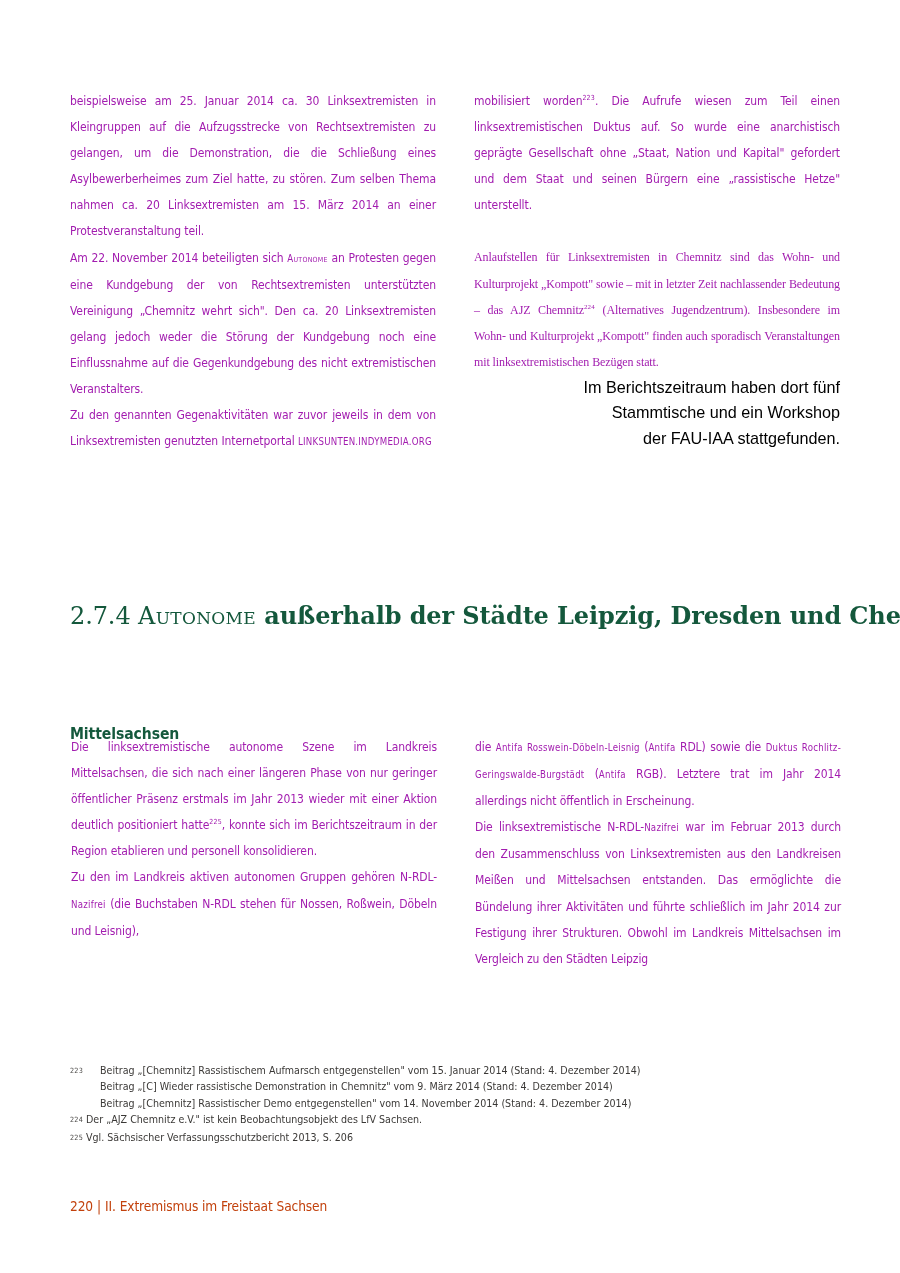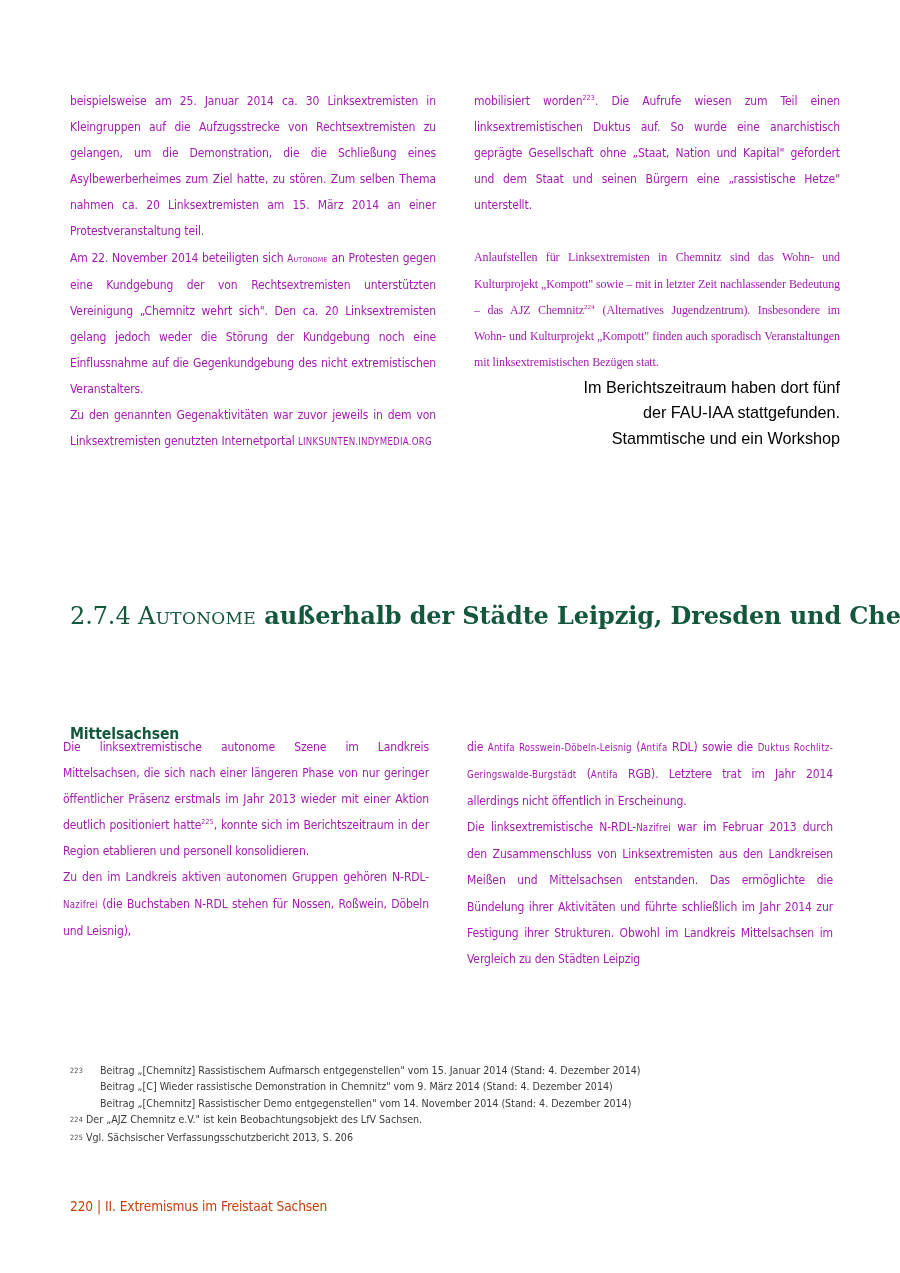--- a/index.html
+++ b/index.html
@@ -116,21 +116,21 @@
     font-size: 15.6px;
     font-weight: 700;
     color: #14583c;
     letter-spacing: -0.1px;
     margin-top: 44px;
   }
 
   
   .columns-lower {
     position: absolute;
-    left: 63px;
+    left: 71px;
     top: 734px;
     width: 770px;
     display: flex;
     gap: 38px;
   }
 
   
   .footnotes {
     position: absolute;
     left: 70px;
@@ -188,22 +188,22 @@
       <p class="body-p"><span>Zu den genannten Gegenaktivitäten war zuvor jeweils in dem von Linksextremisten genutzten Internetportal </span><span class="sc-fake">LINKSUNTEN.INDYMEDIA.ORG</span></p>
     </div>
 
     <div class="col">
       <p class="body-p"><span>mobilisiert worden</span><sup class="fn">223</sup><span>. Die Aufrufe wiesen zum Teil einen linksextremistischen Duktus auf. So wurde eine anarchistisch geprägte Gesellschaft ohne „Staat, Nation und Kapital" gefordert und dem Staat und seinen Bürgern eine „rassistische Hetze" unterstellt.</span></p>
 
       <p class="body-p gap-para"><span>Anlaufstellen für Linksextremisten in Chemnitz sind das Wohn- und Kulturprojekt „Kompott" sowie – mit in letzter Zeit nachlassender Bedeutung – das AJZ Chemnitz</span><sup class="fn">224</sup><span> (Alternatives Jugendzentrum). Insbesondere im Wohn- und Kulturprojekt „Kompott" finden auch sporadisch Veranstaltungen mit linksextremistischen Bezügen statt.</span></p>
 
       <div class="inserted">
         <div>Im Berichtszeitraum haben dort fünf</div>
+        <div>Stammtische und ein Workshop</div>
         <div>der FAU-IAA stattgefunden.</div>
-        <div>Stammtische und ein Workshop</div>
       </div>
     </div>
 
   </div>
 
   <div class="section-head"><span class="num">2.7.4</span><span class="sc-head">Autonome</span><span> außerhalb der Städte Leipzig, Dresden und Chemnitz</span></div>
 
   <div class="sub-head">Mittelsachsen</div>
 
   <div class="columns-lower">

